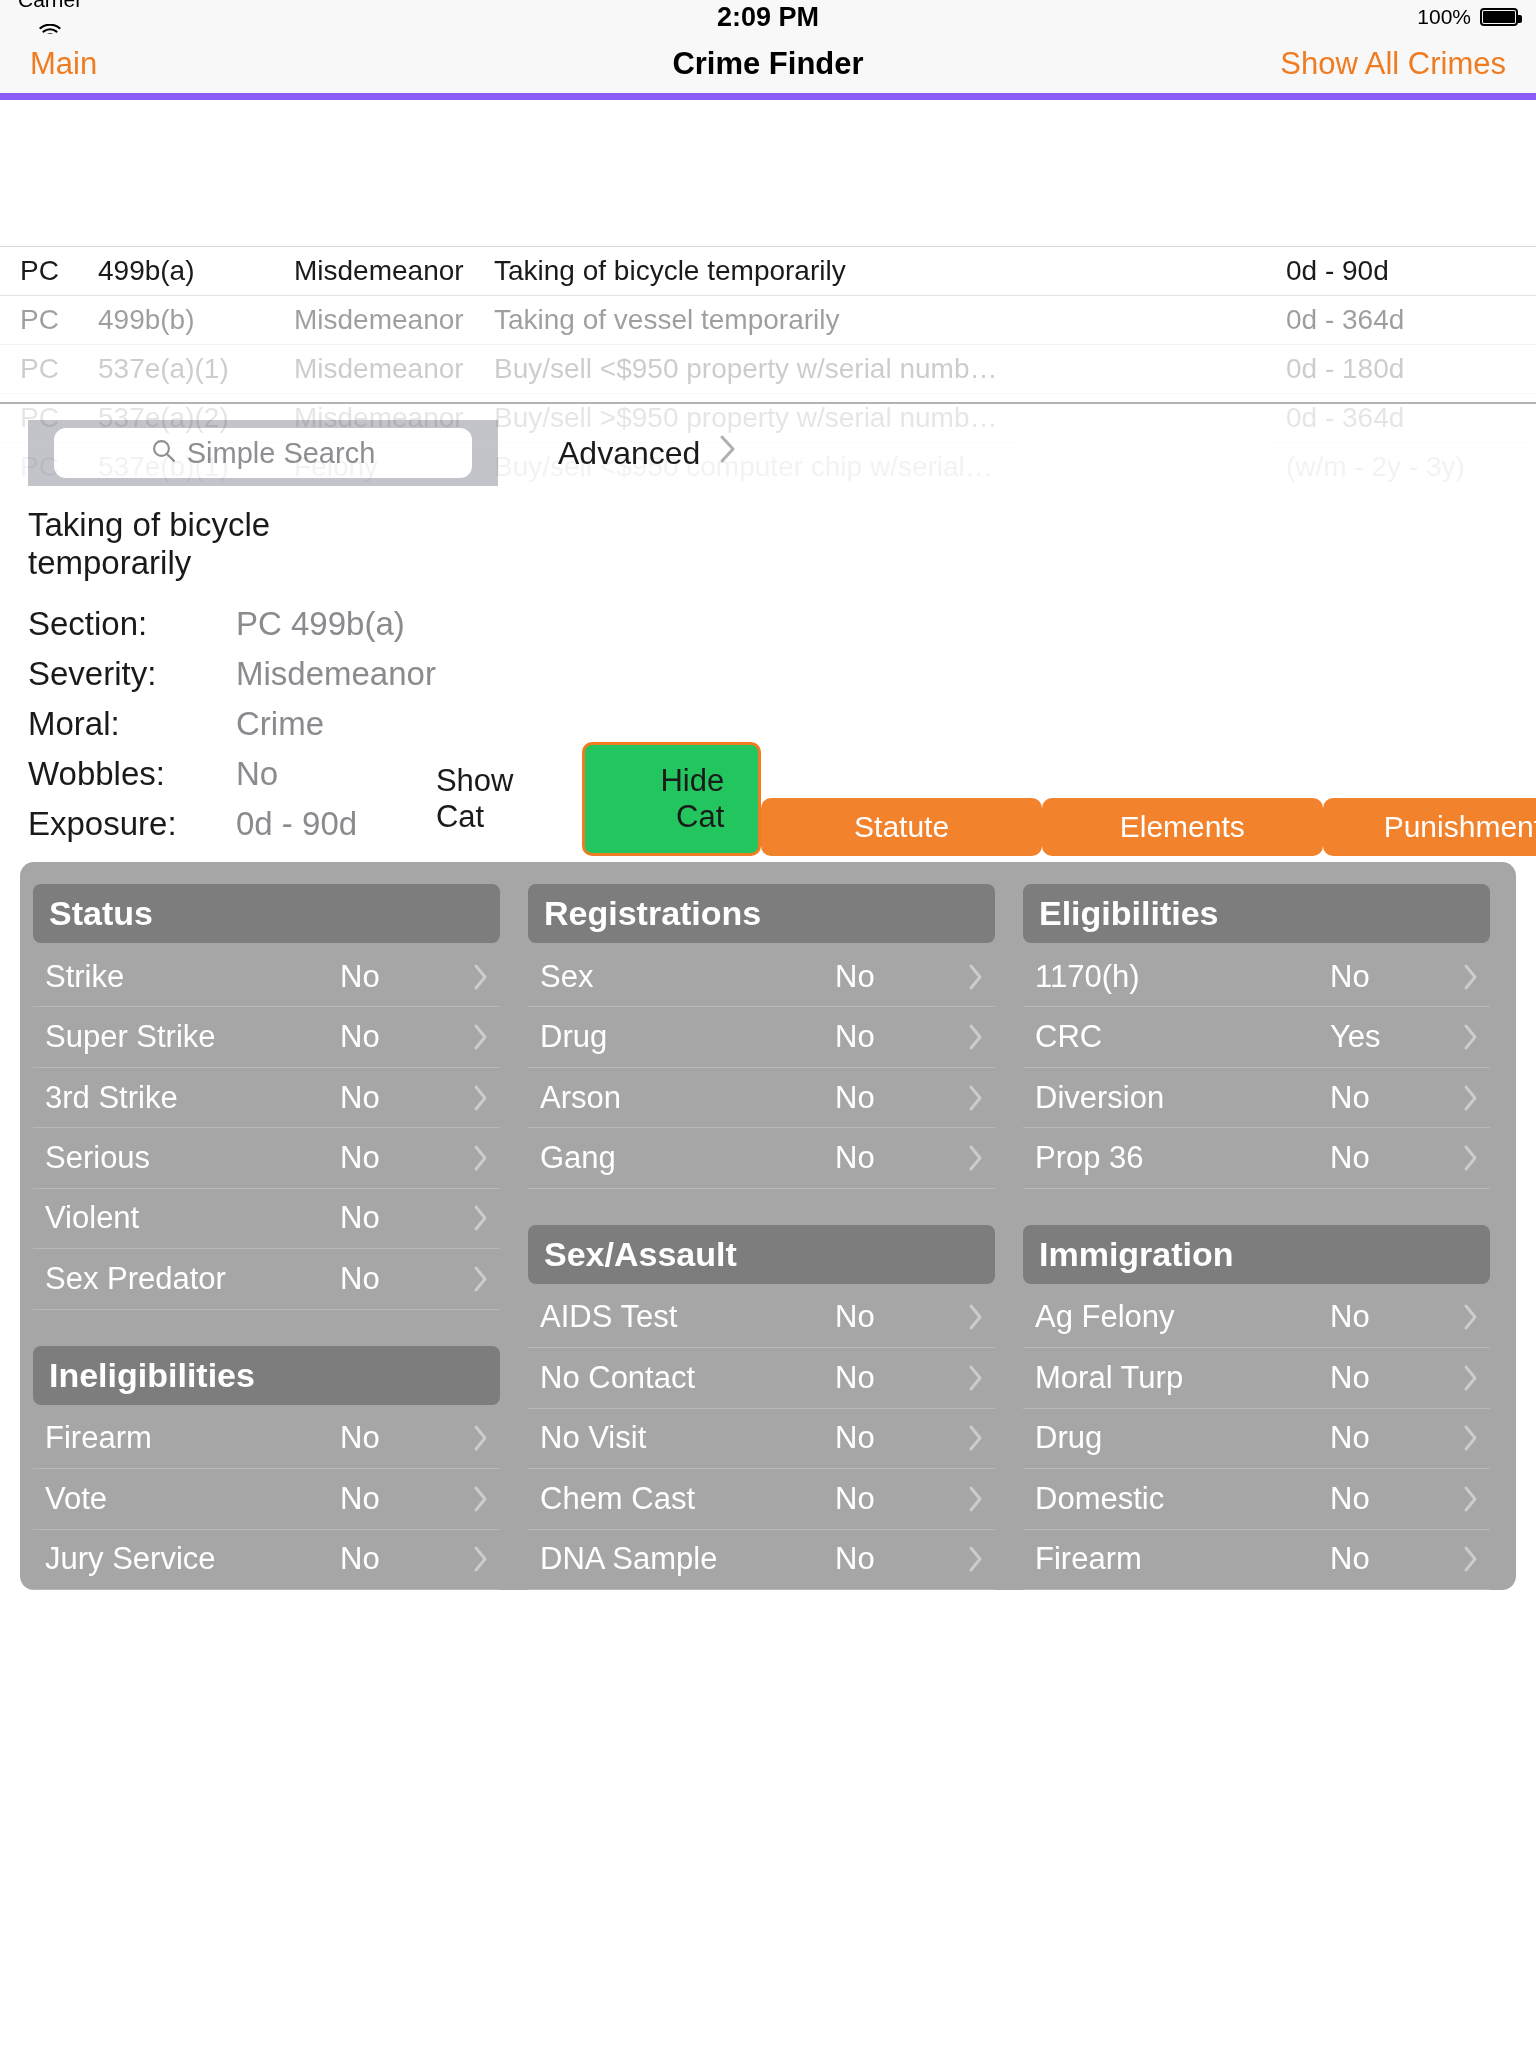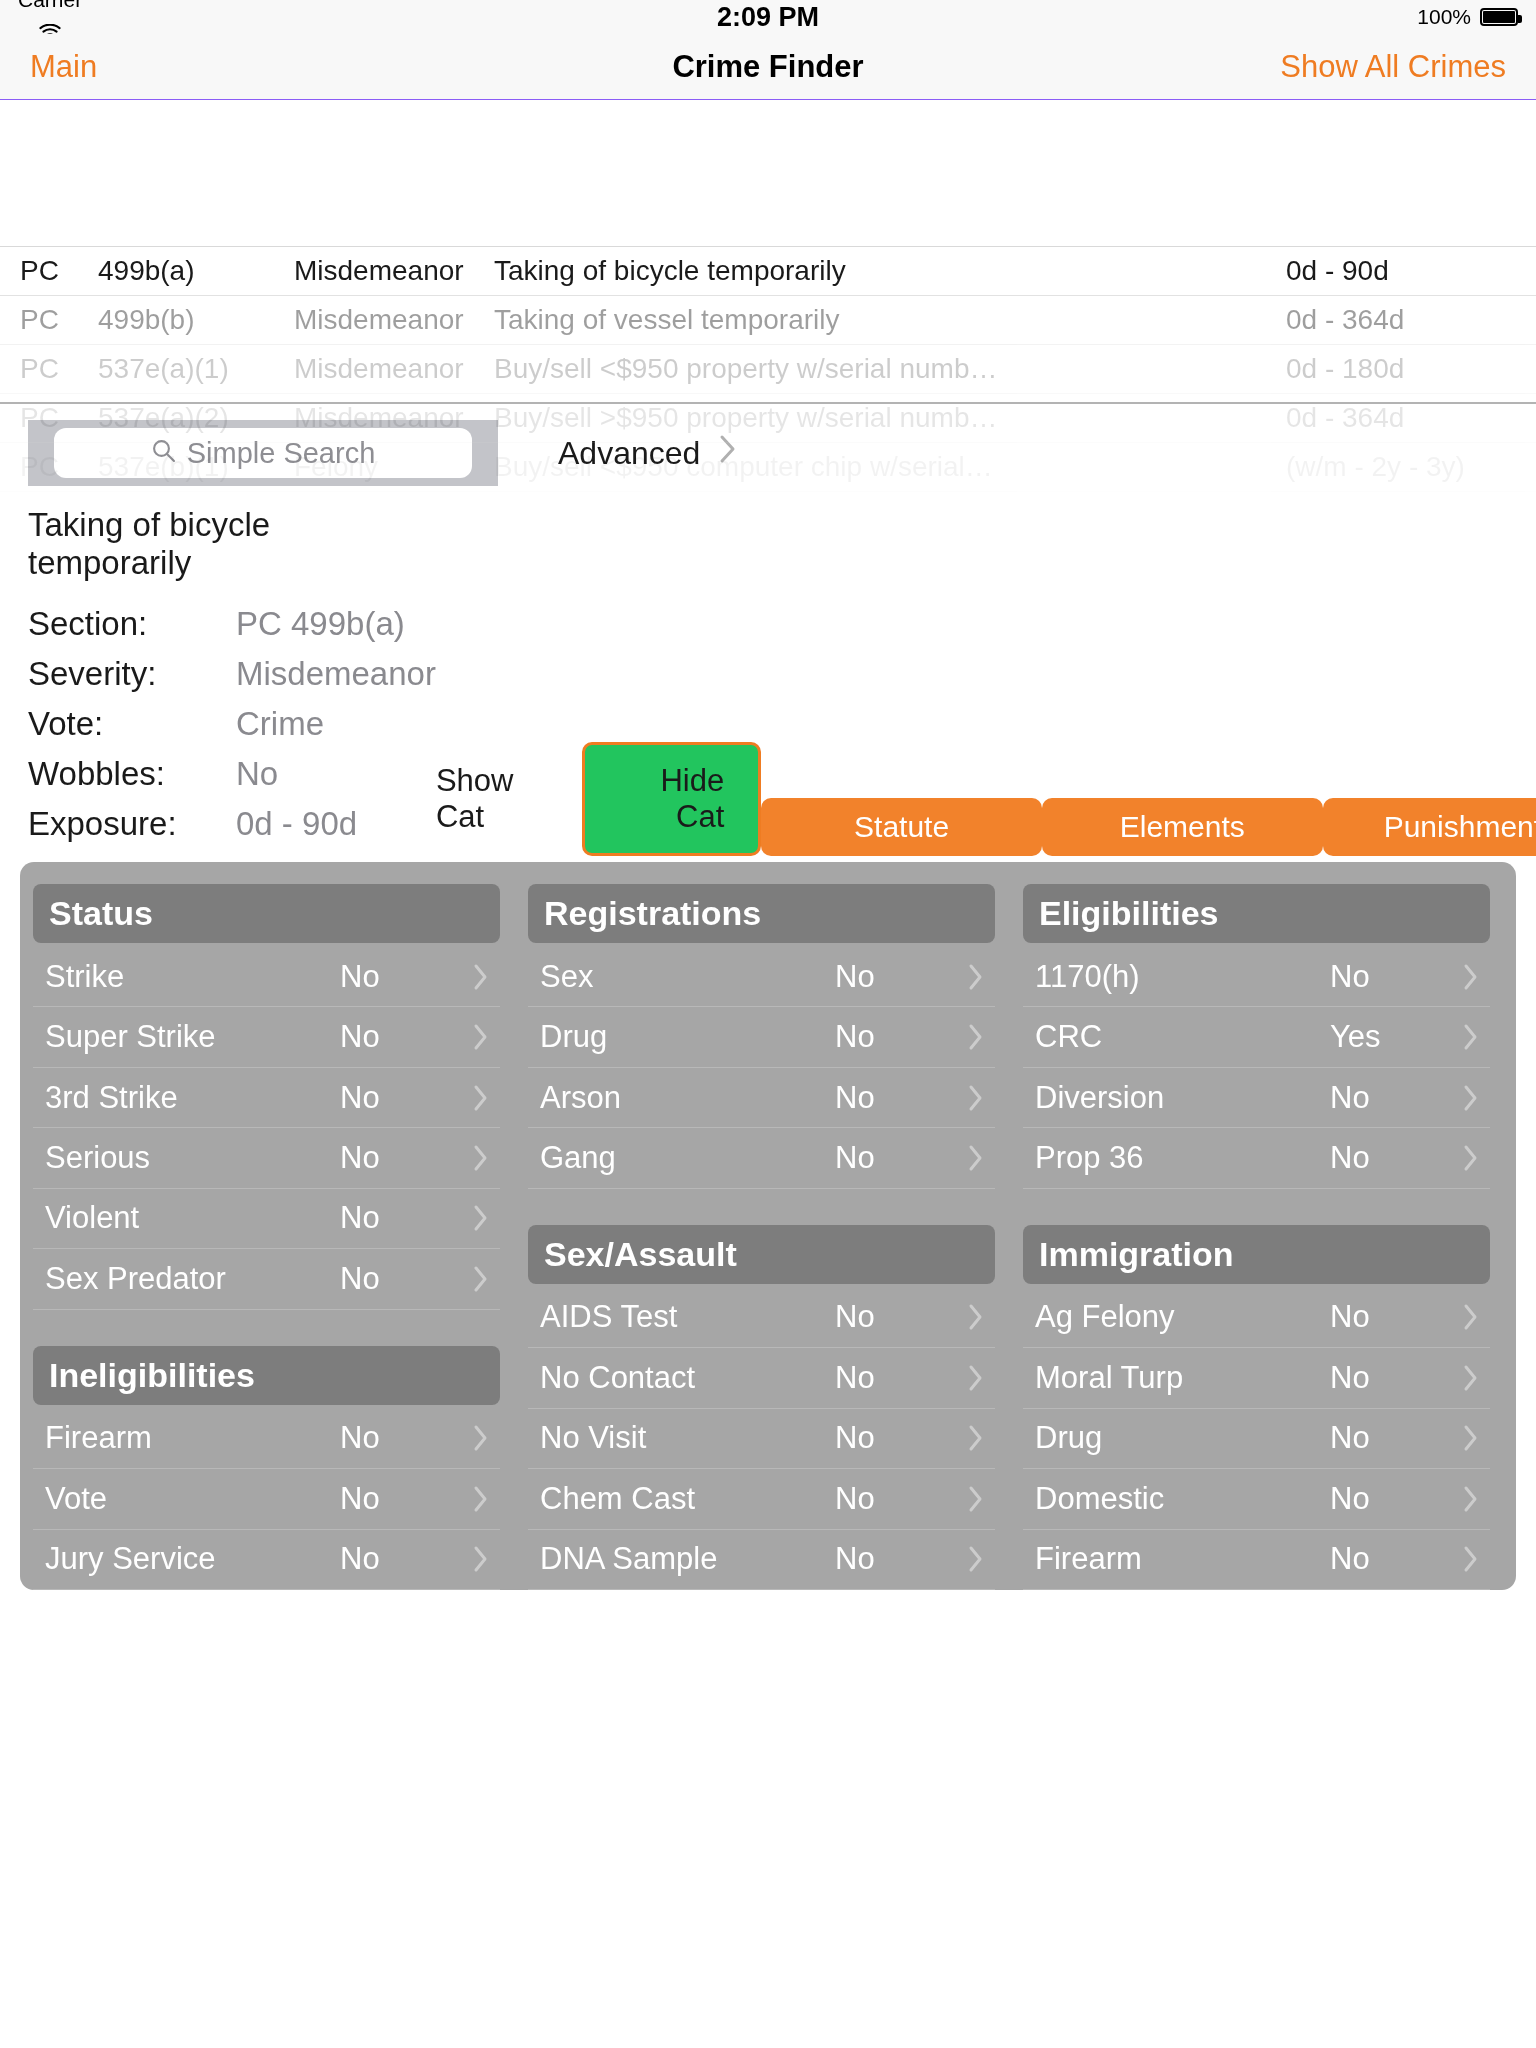--- a/index.html
+++ b/index.html
@@ -34,21 +34,21 @@
   .battery::after {
     content: ""; position: absolute; right: -6px; top: 5px;
     width: 4px; height: 8px; background: #000; border-radius: 0 2px 2px 0;
   }
   .battery i { display:block; position:absolute; top:1px; left:1px; bottom:1px; right:1px; background:#000; border-radius:1px; }
 
   
   .navbar {
     height: 66px;
     background: #f8f8f8;
-    border-bottom: 1px solid #8b5cf6;
+    border-bottom: 7px solid #8b5cf6;
     display: flex; align-items: center;
     padding: 0 30px;
     position: relative;
   }
   .nav-left  { font-size: 31px; color: #ef7c22; }
   .nav-right { font-size: 31px; color: #ef7c22; margin-left: auto; }
   .nav-title {
     position: absolute; left: 0; right: 0; text-align: center;
     font-size: 31px; font-weight: bold; color: #000;
     pointer-events: none;
@@ -264,21 +264,21 @@
 
     <div class="detail-row">
       <span class="lbl">Section:</span>
       <span class="val">PC 499b(a)</span>
     </div>
     <div class="detail-row">
       <span class="lbl">Severity:</span>
       <span class="val">Misdemeanor</span>
     </div>
     <div class="detail-row">
-      <span class="lbl">Vote:</span>
+      <span class="lbl">Moral:</span>
       <span class="val">Crime</span>
     </div>
     <div class="detail-row">
       <span class="lbl">Wobbles:</span>
       <span class="val">No</span>
     </div>
     <div class="detail-row">
       <span class="lbl">Exposure:</span>
       <span class="val">0d - 90d</span>
     </div>

